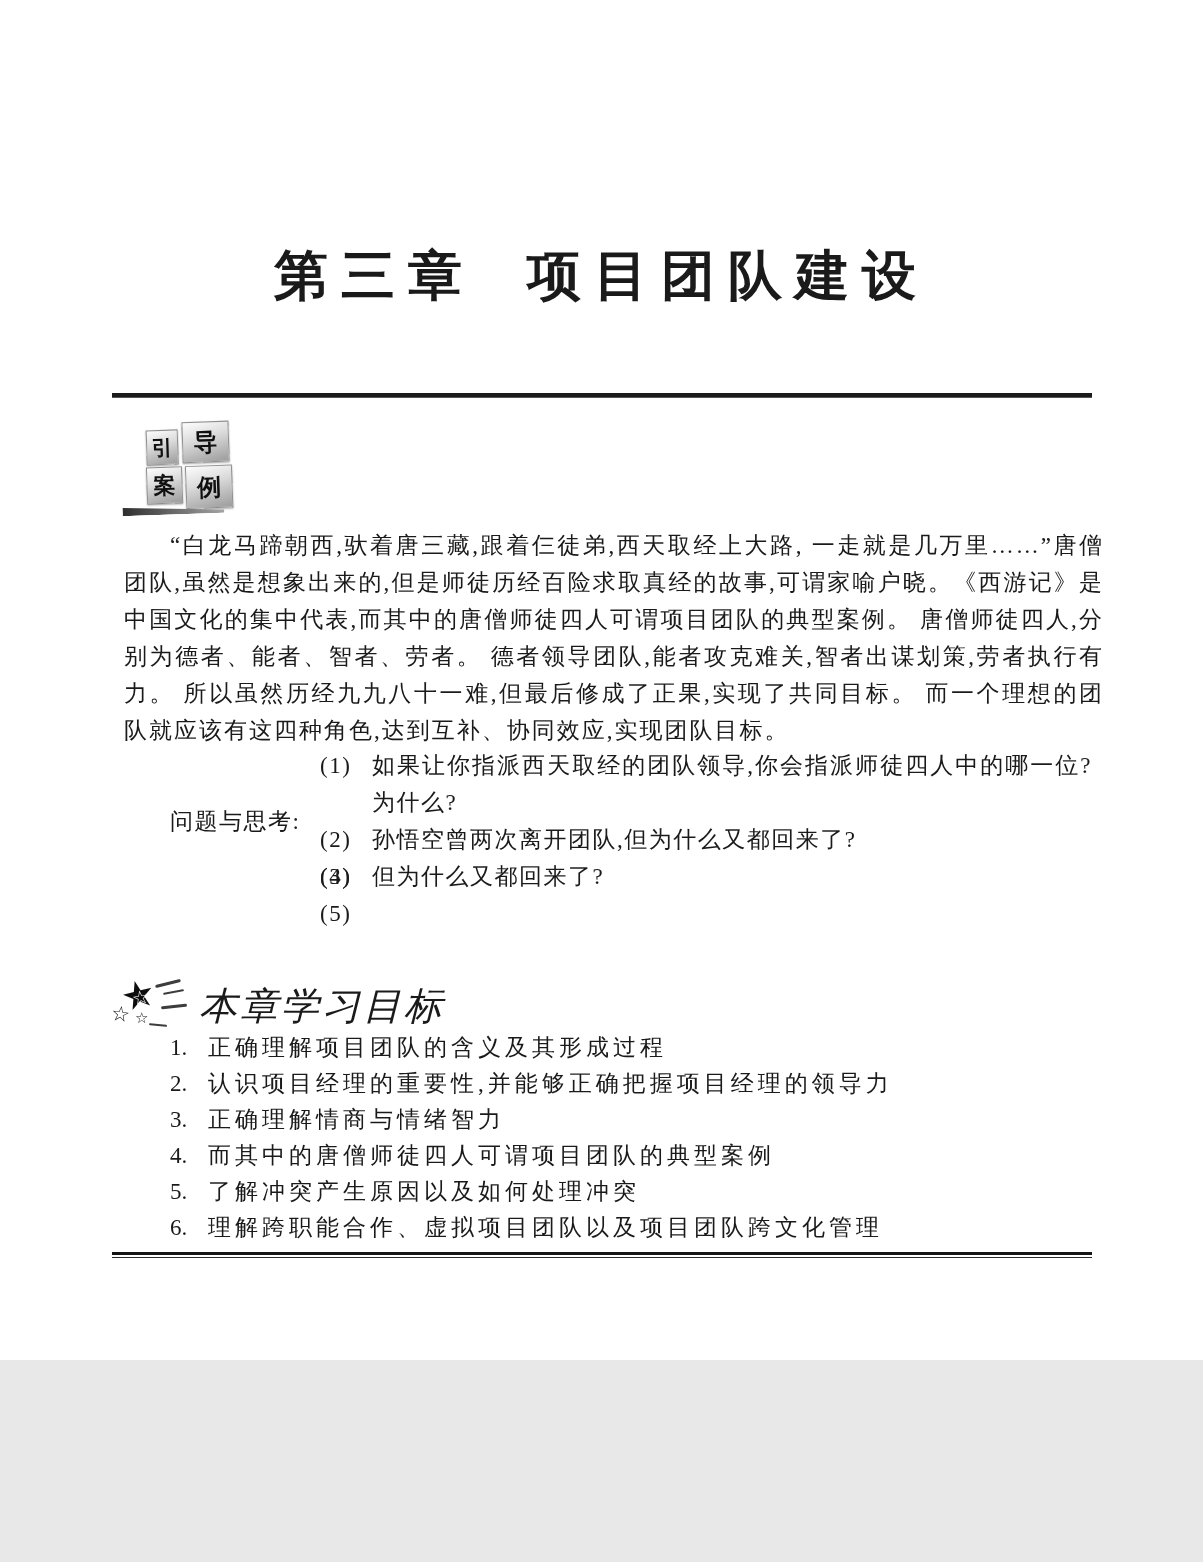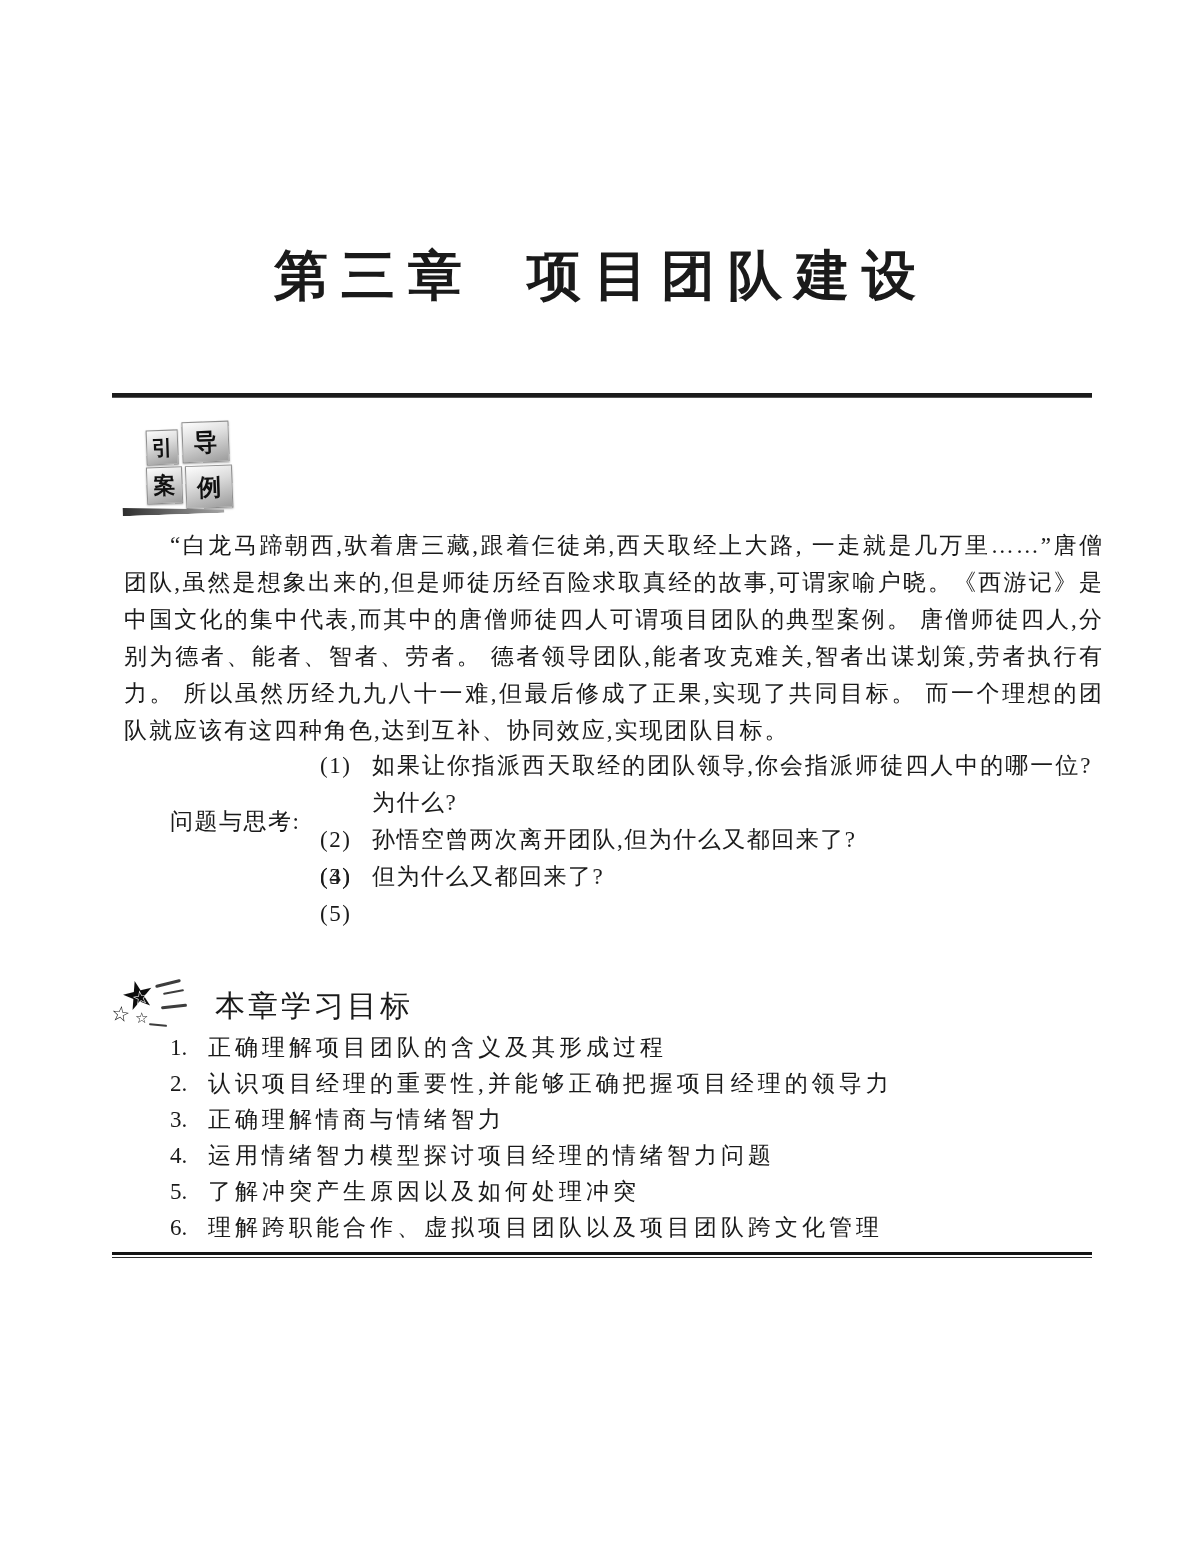--- a/index.html
+++ b/index.html
@@ -1,18 +1,18 @@
 <!DOCTYPE html>
 <html><head>
 <meta charset="utf-8">
 <style>
   html,body{margin:0;padding:0;background:#e8e8e8;}
   .page{
     position:relative;
-    width:1203px;height:1562px;
+    width:1203px;height:1360px;
     background:#ffffff;
     margin:0 auto;
     overflow:hidden;
     color:#1a1a1a;
     font-family:"Liberation Serif","DejaVu Serif",serif;
   }
 
   
   .chapter-title{
     position:absolute;top:240px;left:0;width:100%;
@@ -86,21 +86,21 @@
   .star-big{font-size:38px;color:#0d0d0d;left:8px;top:-2px;transform:rotate(-14deg);}
   .star-white{font-size:19px;color:#ffffff;left:19px;top:10px;transform:rotate(-10deg);}
   .star-o1{font-size:21px;color:#111;left:-2px;top:26px;transform:rotate(8deg);}
   .star-o2{font-size:15px;color:#111;left:22px;top:33px;}
   .speed-line{position:absolute;background:#3d3d3d;border-radius:2px;}
   .sl1{left:42px;top:4px;width:26px;height:3px;transform:rotate(-14deg);}
   .sl2{left:50px;top:13px;width:21px;height:2px;transform:rotate(-10deg);}
   .sl3{left:48px;top:27px;width:26px;height:3px;transform:rotate(-6deg);}
   .sl4{left:36px;top:46px;width:18px;height:2px;transform:rotate(6deg);}
   .obj-heading{
-    font-size:30px;letter-spacing:3px;margin-left:24px;white-space:nowrap;
+    font-size:38px;letter-spacing:3px;margin-left:8px;white-space:nowrap;font-style:italic;
   }
 
   
   .objectives{
     position:absolute;left:170px;top:1030px;width:922px;
     font-size:23px;line-height:36px;
   }
   .obj-item{display:flex;}
   .obj-num{flex:0 0 38px;letter-spacing:0;}
   .obj-text{letter-spacing:4px;}
@@ -172,21 +172,21 @@
     <div class="obj-item">
       <span class="obj-num">2.</span>
       <span class="obj-text">认识项目经理的重要性,并能够正确把握项目经理的领导力</span>
     </div>
     <div class="obj-item">
       <span class="obj-num">3.</span>
       <span class="obj-text">正确理解情商与情绪智力</span>
     </div>
     <div class="obj-item">
       <span class="obj-num">4.</span>
-      <span class="obj-text">运用情绪智力模型探讨项目经理的情绪智力问题</span>
+      <span class="obj-text">而其中的唐僧师徒四人可谓项目团队的典型案例</span>
     </div>
     <div class="obj-item">
       <span class="obj-num">5.</span>
       <span class="obj-text">了解冲突产生原因以及如何处理冲突</span>
     </div>
     <div class="obj-item">
       <span class="obj-num">6.</span>
       <span class="obj-text">理解跨职能合作、虚拟项目团队以及项目团队跨文化管理</span>
     </div>
   </div>

